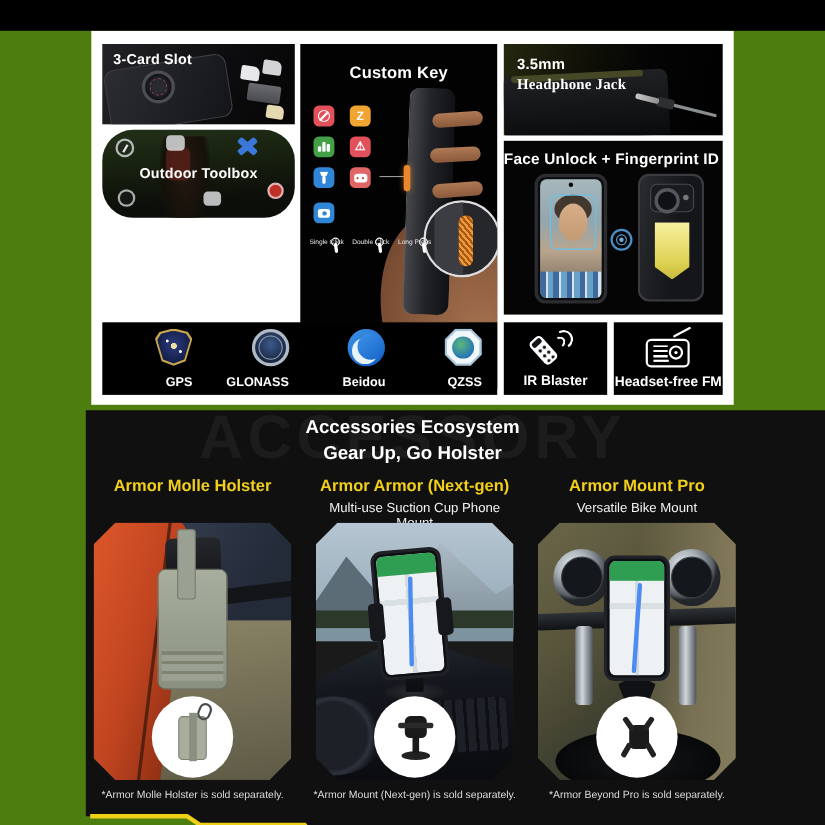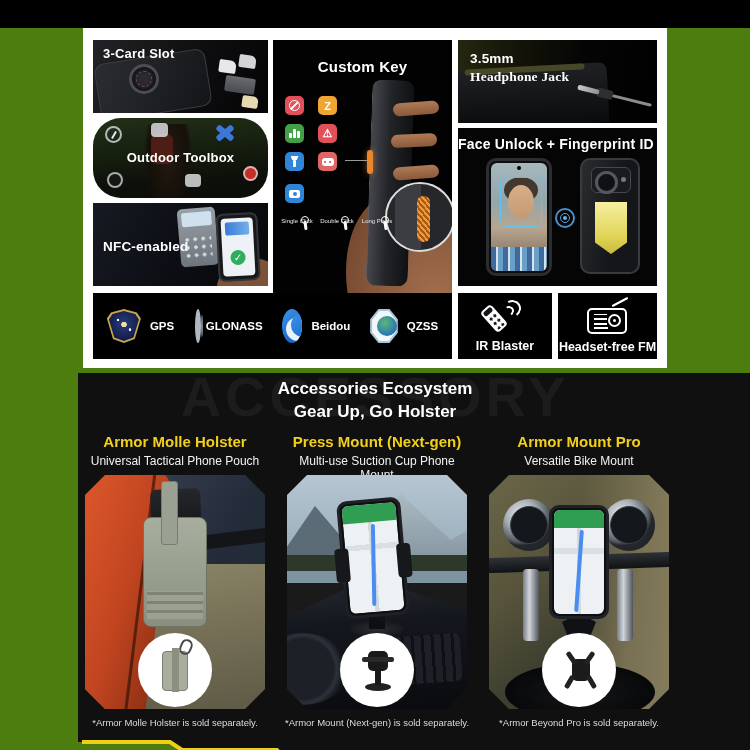--- a/index.html
+++ b/index.html
@@ -113,21 +113,21 @@
   .fu-fp{left:97px;top:80px;width:20px;height:20px;border:2px solid #4a90c8;border-radius:50%;}
   .fu-fp::before{content:'';position:absolute;inset:3px;border:1.5px solid #5aa0d8;border-radius:50%;}
   .fu-fp::after{content:'';position:absolute;left:6px;top:6px;width:4px;height:4px;background:#6ab0e0;border-radius:50%;}
   .fu-back{left:122px;top:30px;width:60px;height:116px;background:linear-gradient(100deg,#2b2c30,#151619 60%);border:2px solid #3a3b40;border-radius:10px;}
   .fu-bcam{left:9px;top:7px;width:40px;height:26px;background:#1a1b1f;border-radius:6px;border:1px solid #47484e;}
   .fu-bcam::before{content:'';position:absolute;left:3px;top:3px;width:17px;height:17px;border:3px solid #56575e;background:#101114;border-radius:50%;}
   .fu-bcam::after{content:'';position:absolute;right:4px;top:9px;width:5px;height:5px;background:#777;border-radius:50%;}
   .fu-light{left:13px;top:42px;width:32px;height:52px;background:linear-gradient(#f6f0a0,#ded253 70%,#c8ba3c);clip-path:polygon(0 0,100% 0,100% 78%,50% 100%,0 78%);}
 
   
-  .sat{position:relative;display:flex;flex-direction:row;align-items:center;gap:9px;width:68px;}
+  .sat{position:relative;display:flex;flex-direction:column;align-items:flex-end;gap:9px;width:68px;}
   .sat-logo{position:relative;width:34px;height:34px;}
   .sat-label{position:relative;font-size:11.5px;font-weight:bold;}
   .lg-gps-o{position:absolute;inset:0;background:#c8a64c;clip-path:polygon(50% 0,88% 10%,100% 28%,82% 88%,50% 100%,18% 88%,0 28%,12% 10%);}
   .lg-gps-i{position:absolute;inset:2px;background:radial-gradient(circle at 50% 42%,#2c3c7e 0%,#121d48 70%);clip-path:polygon(50% 0,88% 10%,100% 28%,82% 88%,50% 100%,18% 88%,0 28%,12% 10%);
             background-image:radial-gradient(circle at 50% 45%,#f0e0a0 0 2.5px,transparent 3px),radial-gradient(circle at 30% 30%,#fff 0 1px,transparent 1.6px),radial-gradient(circle at 70% 62%,#fff 0 1px,transparent 1.6px),radial-gradient(circle at 50% 42%,#2c3c7e 0%,#121d48 70%);}
   .lg-glo{position:absolute;inset:0;border-radius:50%;border:3px solid #aeb9c6;background:radial-gradient(circle at 50% 40%,#3a5a8c,#18233c 75%);}
   .lg-glo::before{content:'';position:absolute;inset:3px;border:1px solid #d8dde2;border-radius:50%;opacity:.6;}
   .lg-bei{position:absolute;inset:0;border-radius:50%;background:linear-gradient(140deg,#3f93e8,#0d5cc0);overflow:hidden;}
   .lg-bei::before{content:'';position:absolute;left:4px;top:8px;width:24px;height:24px;border-radius:50%;background:#e8f2fa;}
   .lg-bei::after{content:'';position:absolute;left:9px;top:4px;width:24px;height:24px;border-radius:50%;background:linear-gradient(140deg,#3f93e8,#1565c8);}
@@ -248,32 +248,20 @@
       <div class="tb-comp"></div>
       <div class="chip tb-c1"></div>
       <div class="tb-x1"></div>
       <div class="tb-x2"></div>
       <div class="tb-red"></div>
       <div class="chip tb-c2"></div>
       <div class="tb-gau"></div>
       <div class="pt tb-title">Outdoor Toolbox</div>
     </div>
 
-    <div class="panel p-nfc">
-      <div class="nf-pos"></div>
-      <div class="nf-keys"></div>
-      <div class="nf-hand"></div>
-      <div class="nf-phone">
-        <div class="nf-screen">
-          <div class="nf-card"></div>
-          <div class="nf-check"></div>
-        </div>
-      </div>
-      <div class="pt nf-title">NFC-enabled</div>
-    </div>
 
     <div class="panel p-customkey">
       <div class="pt ck-title">Custom Key</div>
 
       <div class="appicon" style="left: 12px; top: 56px; background: rgb(226, 80, 89);" title="do-not-disturb-icon">
           <span class="g-ban"></span>
         </div>
       <div class="appicon" style="left: 45px; top: 56px; background: rgb(240, 164, 49);">
           <span>Z</span>
         </div>
@@ -410,40 +398,39 @@
     <polygon points="78,345 750,345 750,748 464,748 448,742 292,742 277,722 182,722 170,714 78,714" fill="#101010"></polygon>
     <polyline points="82,714 170,714 182,722 277,722 292,742 448,742 464,748 748,748" fill="none" stroke="#f0d014" stroke-width="4"></polyline>
   </svg>
 
   <div class="wm">ACCESSORY</div>
   <div class="acc-title">Accessories Ecosystem</div>
   <div class="acc-sub">Gear Up, Go Holster</div>
 
   <div class="acc-col col-1">
     <div class="acc-h">Armor Molle Holster</div>
-    <div class="acc-s">Universal Tactical Phone Pouch</div>
     <div class="photo">
       <div class="l-navy"></div>
       <div class="l-khaki"></div>
       <div class="l-belt"></div>
       <div class="l-jacket"></div>
       <div class="l-phone"></div>
       <div class="l-holster"></div>
       <div class="l-strap"></div>
       <div class="l-web"></div>
       <div class="inset">
         <div class="m-holster"></div>
         <div class="m-carab"></div>
       </div>
     </div>
     <div class="foot">*Armor Molle Holster is sold separately.</div>
   </div>
 
   <div class="acc-col col-2">
-    <div class="acc-h">Press Mount (Next-gen)</div>
+    <div class="acc-h">Armor Armor (Next-gen)</div>
     <div class="acc-s">Multi-use Suction Cup Phone Mount</div>
     <div class="photo">
       <div class="m-sky"></div>
       <div class="m-mtn"></div>
       <div class="m-mtn2"></div>
       <div class="m-trees"></div>
       <div class="m-water"></div>
       <div class="m-dash"></div>
       <div class="m-vent"></div>
       <div class="m-gauge"></div>

